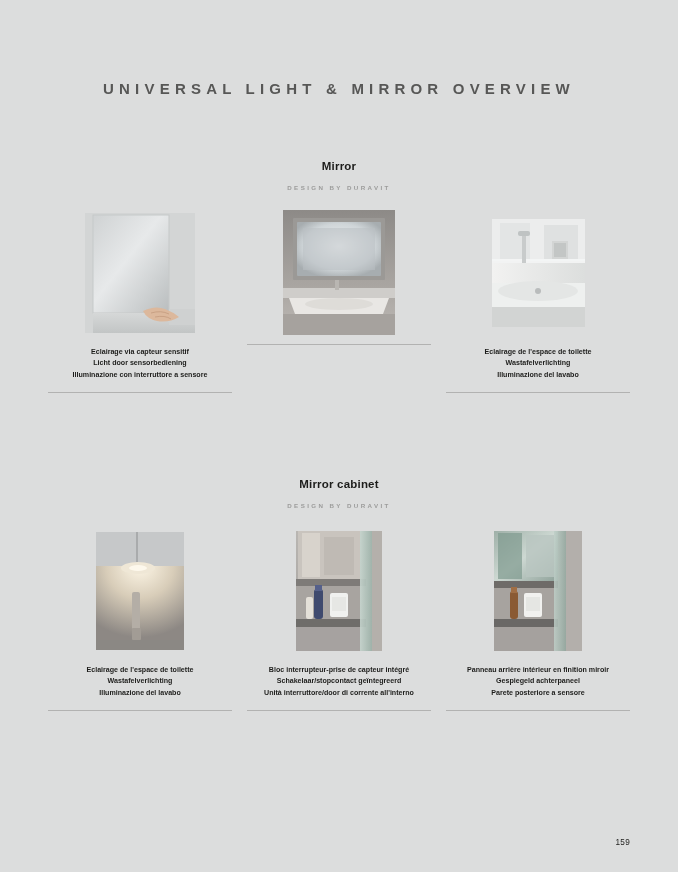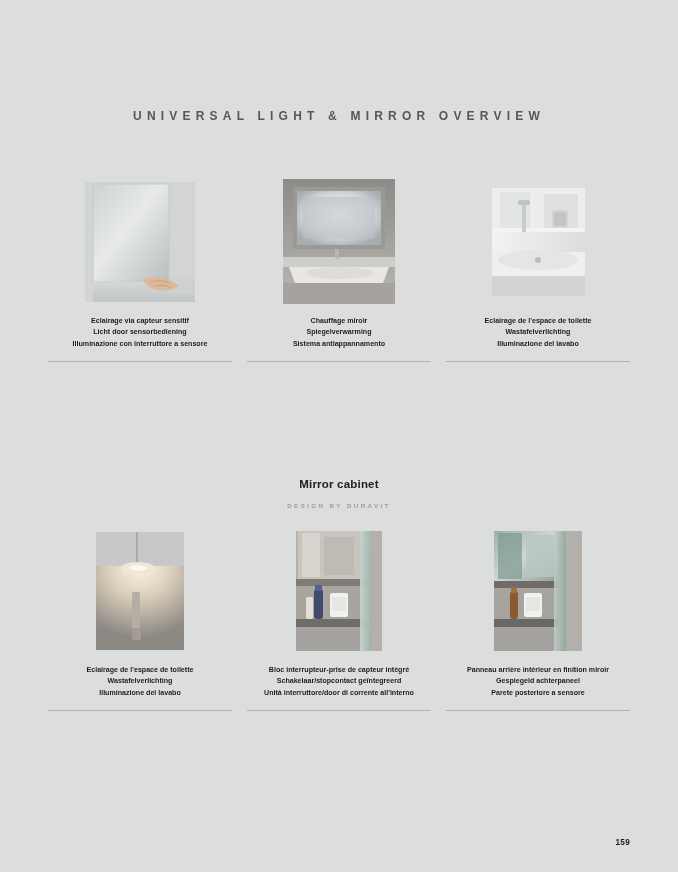--- a/index.html
+++ b/index.html
@@ -20,25 +20,24 @@
     width: 678px;
     height: 872px;
     box-sizing: border-box;
   }
   .page-title {
     position: absolute;
     top: 80px;
     left: 0;
     width: 678px;
     text-align: center;
-    font-size: 12px;
+    font-size: 15px;
     font-weight: 700;
     letter-spacing: 5.2px;
     color: #575756;
-    margin-top: 29px;
   }
   .section {
     position: absolute;
     left: 48px;
     width: 582px;
   }
   .section-1 { top: 160px; }
   .section-2 { top: 478px; }
   .section-head {
     text-align: center;
@@ -89,33 +88,37 @@
     margin-top: 9px;
     width: 184px;
     height: 1px;
     background: #b2b2b1;
   }
   .folio {
     position: absolute;
     right: 48px;
     bottom: 25px;
     font-size: 8.2px;
-    font-weight: 700;
+    font-weight: 400;
     color: #1d1d1b;
     letter-spacing: 0.3px;
   }
 </style>
 </head>
 <body>
 
 <div class="page">
 
   <div class="page-title">UNIVERSAL LIGHT &amp; MIRROR OVERVIEW</div>
 
   <div class="section section-1">
+    <div class="section-head">
+      <div class="section-title">Mirror</div>
+      <div class="section-sub">DESIGN BY DURAVIT</div>
+    </div>
     <div class="cards">
 
       <div class="card">
         <div class="thumb">
           <svg width="110" height="120" viewBox="0 0 110 120">
             <defs>
               <linearGradient id="g1a" x1="0" y1="0" x2="1" y2="1">
                 <stop offset="0%" stop-color="#cfd2d3"></stop>
                 <stop offset="45%" stop-color="#e7e9ea"></stop>
                 <stop offset="100%" stop-color="#b9bdbe"></stop>
@@ -161,25 +164,20 @@
             <rect x="0" y="0" width="112" height="125" fill="url(#g2bg)"></rect>
             <rect x="10" y="8" width="92" height="62" rx="1" fill="#9b9996"></rect>
             <rect x="14" y="12" width="84" height="54" rx="1" fill="url(#g2glow)"></rect>
             <rect x="20" y="18" width="72" height="42" fill="#b9c0c3" opacity="0.55"></rect>
             <rect x="0" y="78" width="112" height="10" fill="#cfcdca"></rect>
             <path d="M6 88 L106 88 L100 104 L12 104 Z" fill="#e9e7e4"></path>
             <ellipse cx="56" cy="94" rx="34" ry="6" fill="#dedcd8"></ellipse>
             <rect x="0" y="104" width="112" height="21" fill="#a6a29e"></rect>
             <rect x="52" y="70" width="4" height="10" fill="#b9b6b2"></rect>
           </svg>
-        </div>
-        <div class="caption">
-          <div>Chauffage miroir</div>
-          <div>Spiegelverwarming</div>
-          <div>Sistema antiappannamento</div>
         </div>
         <div class="rule"></div>
       </div>
 
       <div class="card">
         <div class="thumb">
           <svg width="93" height="108" viewBox="0 0 93 108">
             <defs>
               <linearGradient id="g3bg" x1="0" y1="0" x2="0" y2="1">
                 <stop offset="0%" stop-color="#e7e8e8"></stop>

